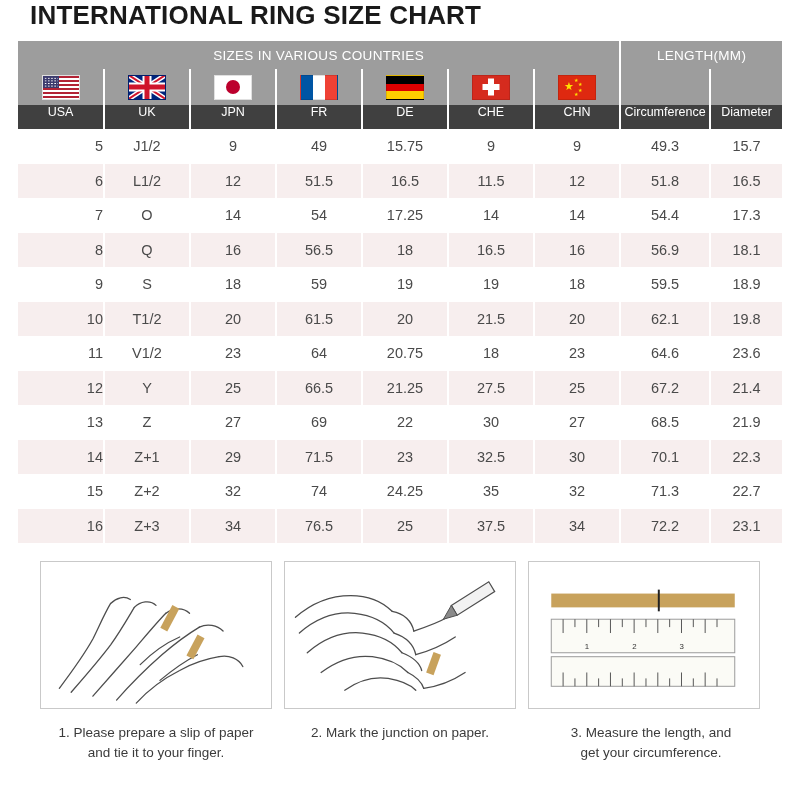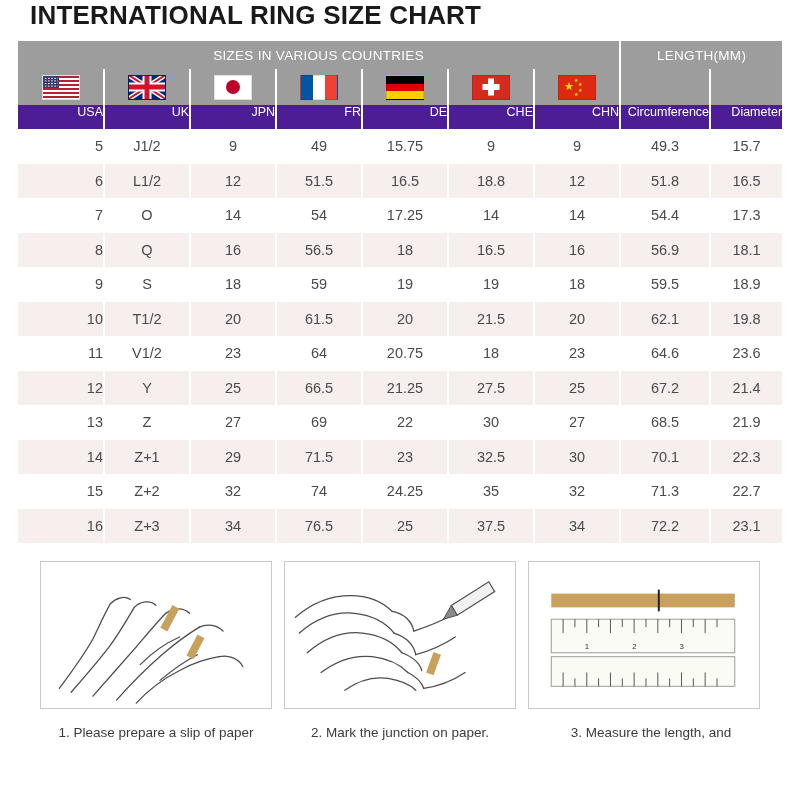--- a/index.html
+++ b/index.html
@@ -51,23 +51,23 @@
   .hdr-group.last { border-right: none; text-align: center; }
   .flagrow td {
     background: #9d9d9d;
     text-align: center;
     vertical-align: middle;
     height: 36px;
     border-right: 2px solid #ffffff;
   }
   .flagrow td.last { border-right: none; }
   .labelrow td {
-    background: #4c1d95;
+    background: #404040;
     color: #ffffff;
-    text-align: right;
+    text-align: center;
     font-size: 12.5px;
     height: 24px;
     vertical-align: top;
     padding-bottom: 6px;
     border-right: 2px solid #ffffff;
   }
   .labelrow td.last { border-right: none; }
   .body-row td {
     text-align: center;
     font-size: 14.5px;
@@ -277,21 +277,21 @@
         <td>9</td>
         <td>49.3</td>
         <td class="last">15.7</td>
       </tr>
       <tr class="body-row even">
         <td class="col-usa">6</td>
         <td>L1/2</td>
         <td>12</td>
         <td>51.5</td>
         <td>16.5</td>
-        <td>18.8</td>
+        <td>11.5</td>
         <td>12</td>
         <td>51.8</td>
         <td class="last">16.5</td>
       </tr>
       <tr class="body-row odd">
         <td class="col-usa">7</td>
         <td>O</td>
         <td>14</td>
         <td>54</td>
         <td>17.25</td>
@@ -422,20 +422,21 @@
             <path d="M120 120 C 132 110, 146 100, 158 94"></path>
           </g>
           <g>
             <rect x="126" y="44" width="8" height="26" fill="#c8a25c" transform="rotate(28 130 57)"></rect>
             <rect x="152" y="74" width="8" height="24" fill="#c8a25c" transform="rotate(28 156 86)"></rect>
           </g>
         </svg>
       </div>
       <div class="step-cap">
         <span>1. Please prepare a slip of paper</span>
+        <span class="l2">and tie it to your finger.</span>
       </div>
     </div>
 
     <div class="step">
       <div class="step-img">
         <svg viewBox="0 0 232 148" width="230" height="146">
           <g fill="none" stroke="#4d4d4d" stroke-width="1.3" stroke-linecap="round">
             <path d="M10 56 C 26 42, 46 34, 66 34 C 84 34, 98 40, 108 50"></path>
             <path d="M14 72 C 30 58, 50 50, 70 52 C 88 54, 102 62, 110 72"></path>
             <path d="M22 92 C 38 78, 58 70, 78 72 C 96 74, 110 82, 118 92"></path>
@@ -507,17 +508,18 @@
               <line x1="154" y1="112" x2="154" y2="126"></line>
               <line x1="166" y1="118" x2="166" y2="126"></line>
               <line x1="178" y1="112" x2="178" y2="126"></line>
               <line x1="190" y1="118" x2="190" y2="126"></line>
             </g>
           </g>
         </svg>
       </div>
       <div class="step-cap indent">
         <span>3. Measure the length, and</span>
+        <span class="l2">get your circumference.</span>
       </div>
     </div>
 
   </div>
 </div>
 
 </body></html>

